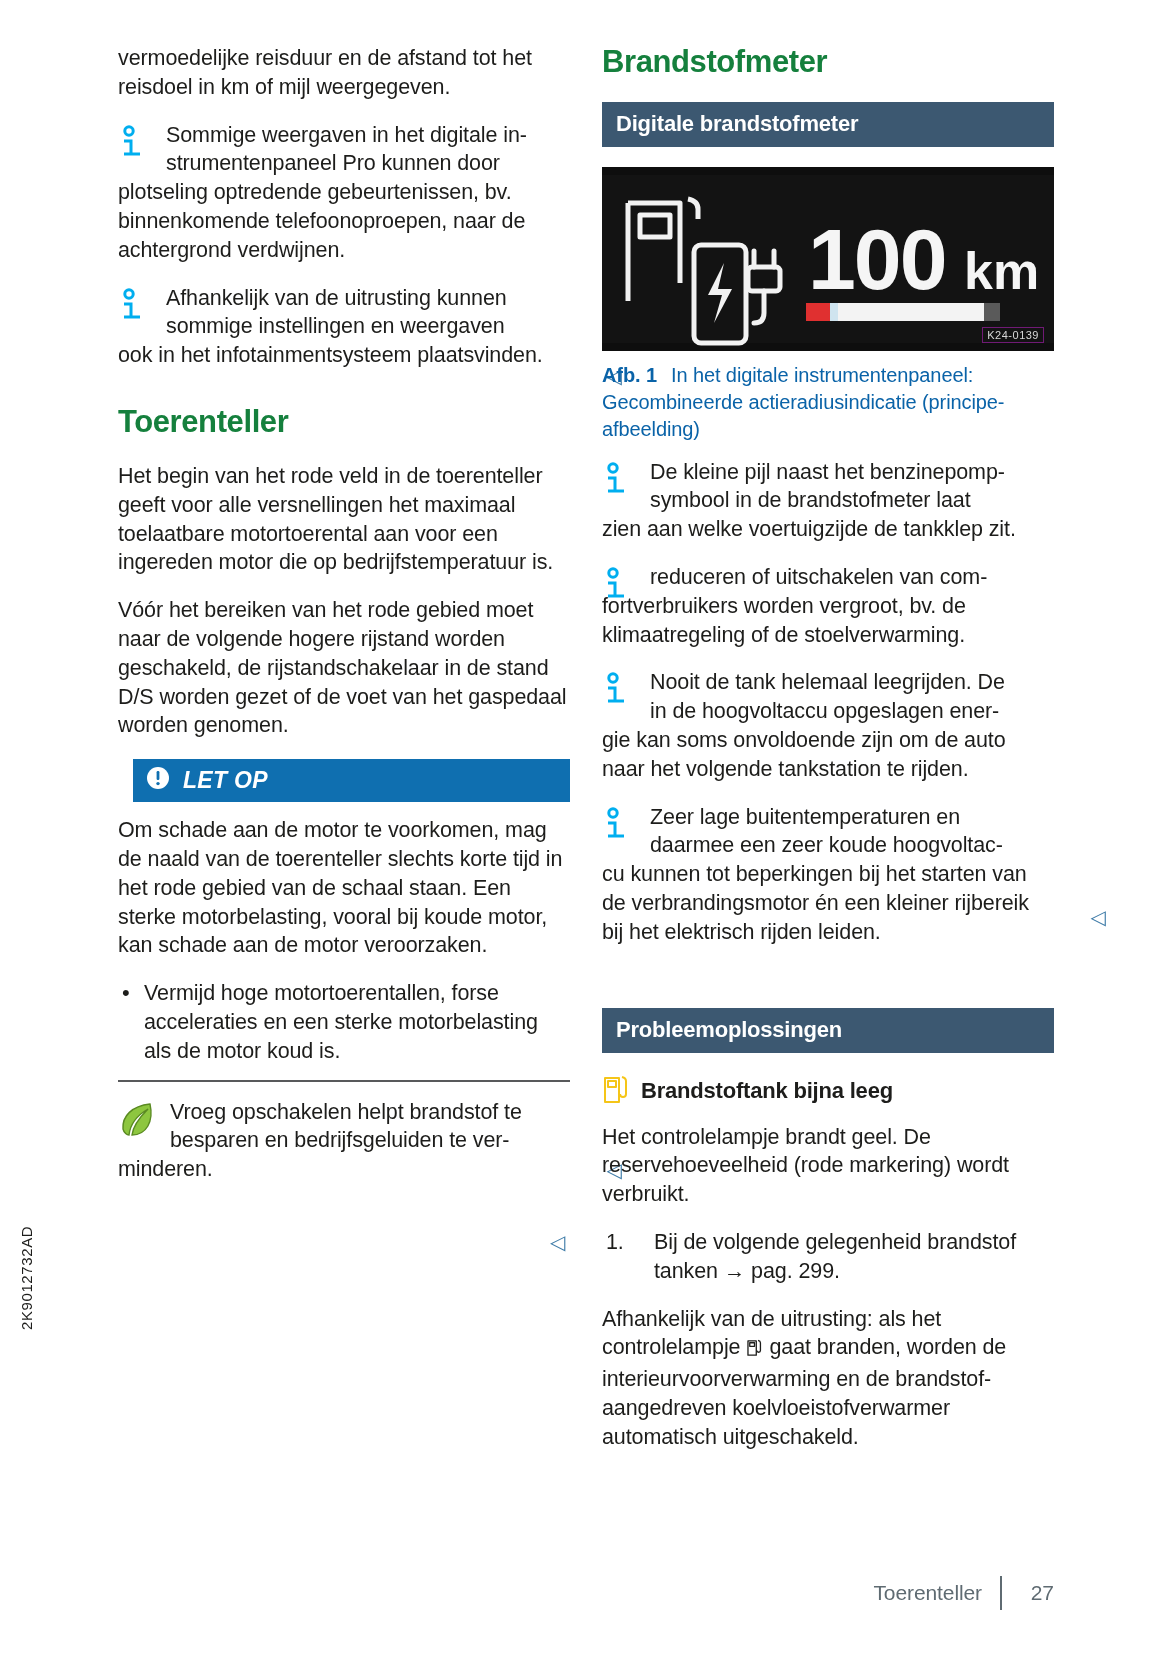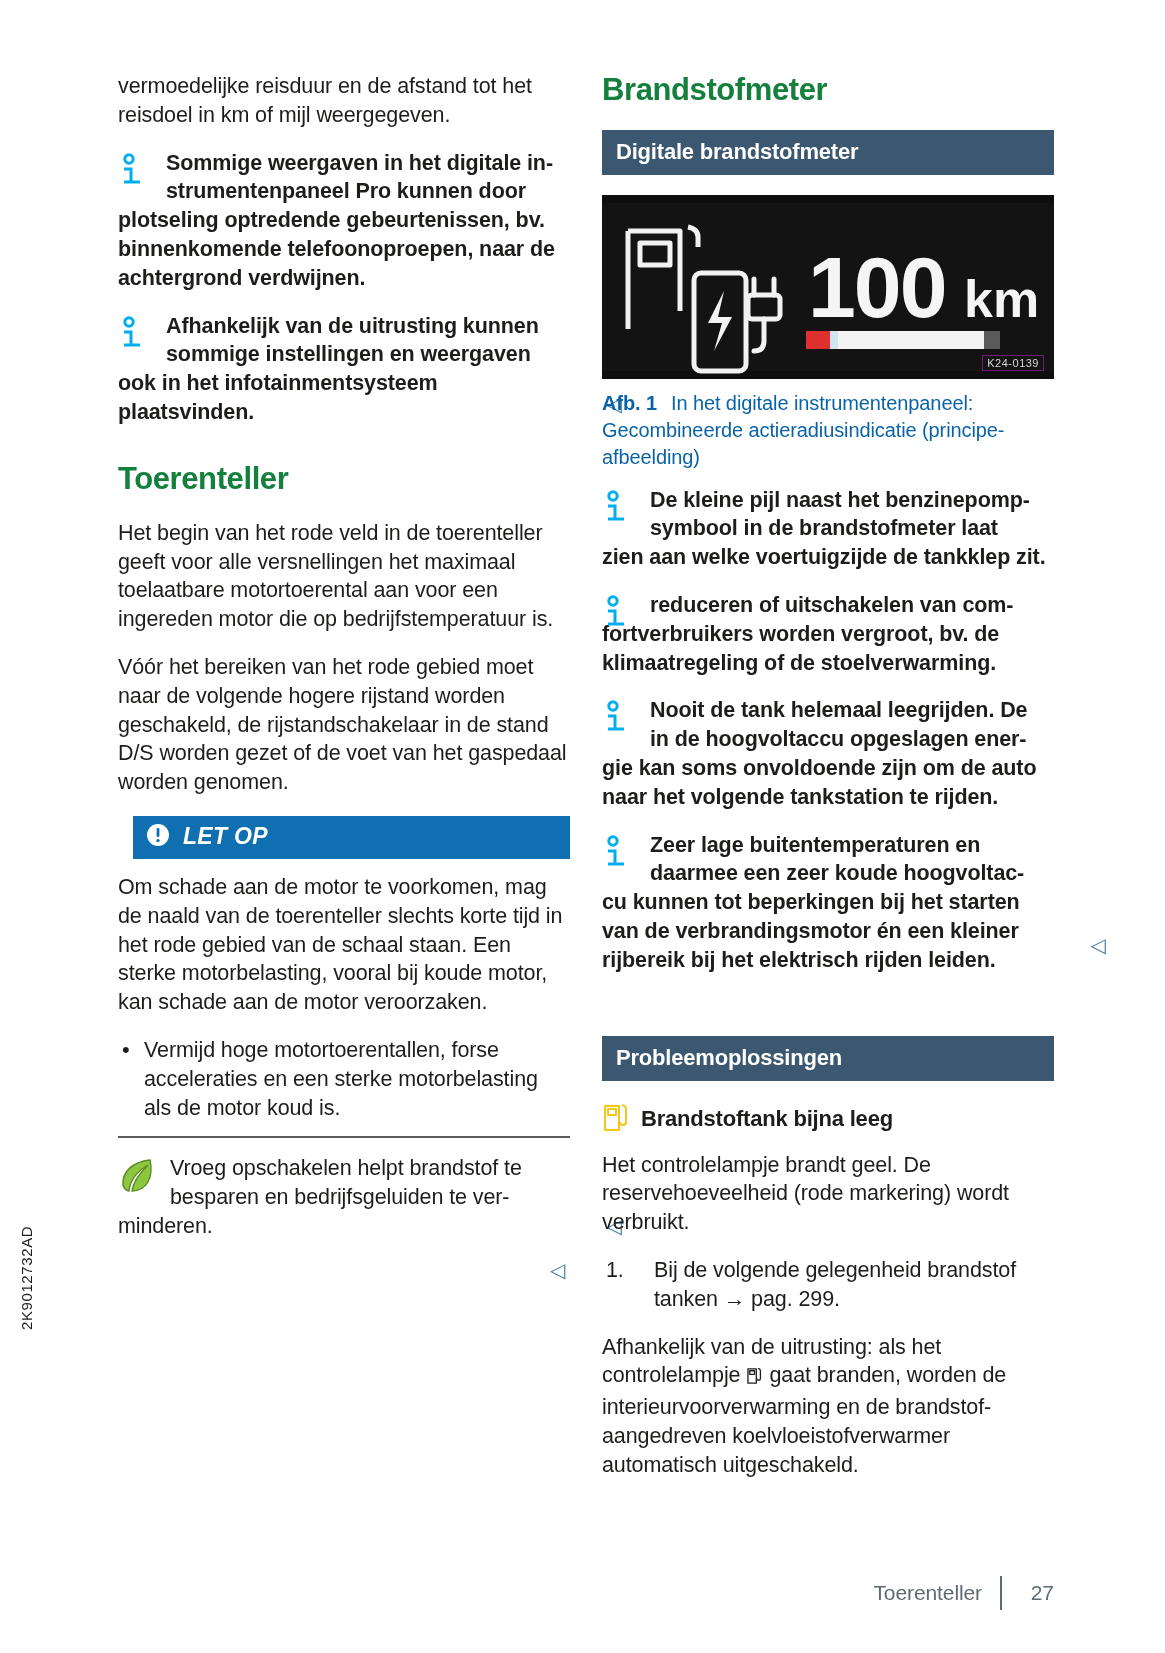--- a/index.html
+++ b/index.html
@@ -6,21 +6,21 @@
   html, body {
     width: 1165px; height: 1653px;
     background: #ffffff;
     font-family: "Liberation Sans", sans-serif;
     color: #1d1d1b;
     overflow: hidden;
   }
   .page { position: relative; width: 1165px; height: 1653px; }
 
   
-  .col { position: absolute; top: 72px; width: 452px; }
+  .col { position: absolute; top: 44px; width: 452px; }
   .col-left  { left: 118px; }
   .col-right { left: 602px; }
 
   p, li { font-size: 21.5px; line-height: 1.34; letter-spacing: -0.1px; }
   p { margin-bottom: 19px; }
 
   
   .h1 {
     color: #15803d;
     font-size: 31px;
@@ -40,21 +40,21 @@
     margin: 4px 0 20px 0;
   }
 
   
   .note { position: relative; margin-bottom: 19px; }
   .note .ibox {
     position: absolute; left: 0; top: 4px;
     width: 34px; height: 36px;
   }
   .note .ntext {
-    font-size: 21.5px; line-height: 1.34; letter-spacing: -0.1px; font-weight: bold;
+    font-size: 21.5px; line-height: 1.34; letter-spacing: -0.1px;
   }
   .note .ind2 { display: block; text-indent: 48px; }
   .note .ind1 { display: block; text-indent: 48px; }
 
   .info-icon { display:block; width:34px; height:36px; }
 
   
   .notice-bar {
     background: #0f6fb0;
     color: #fff;

